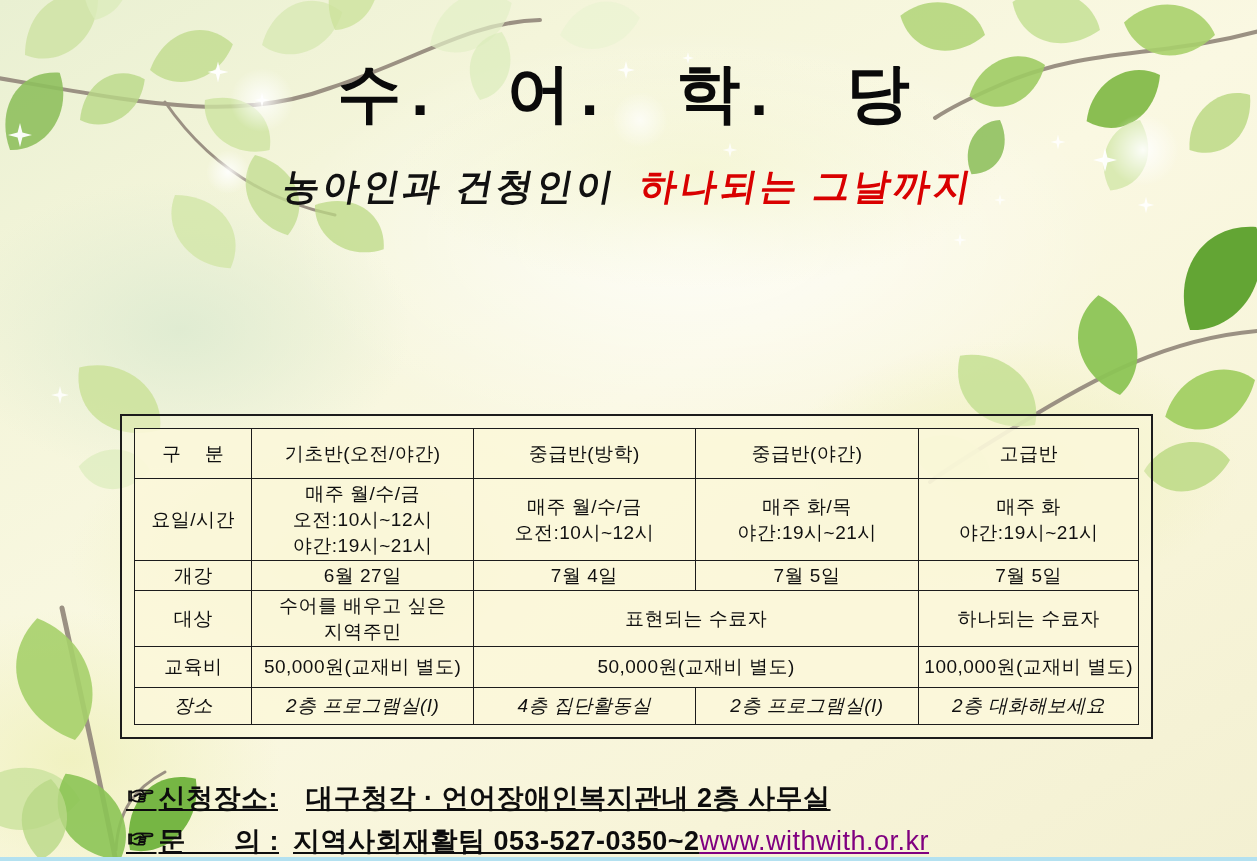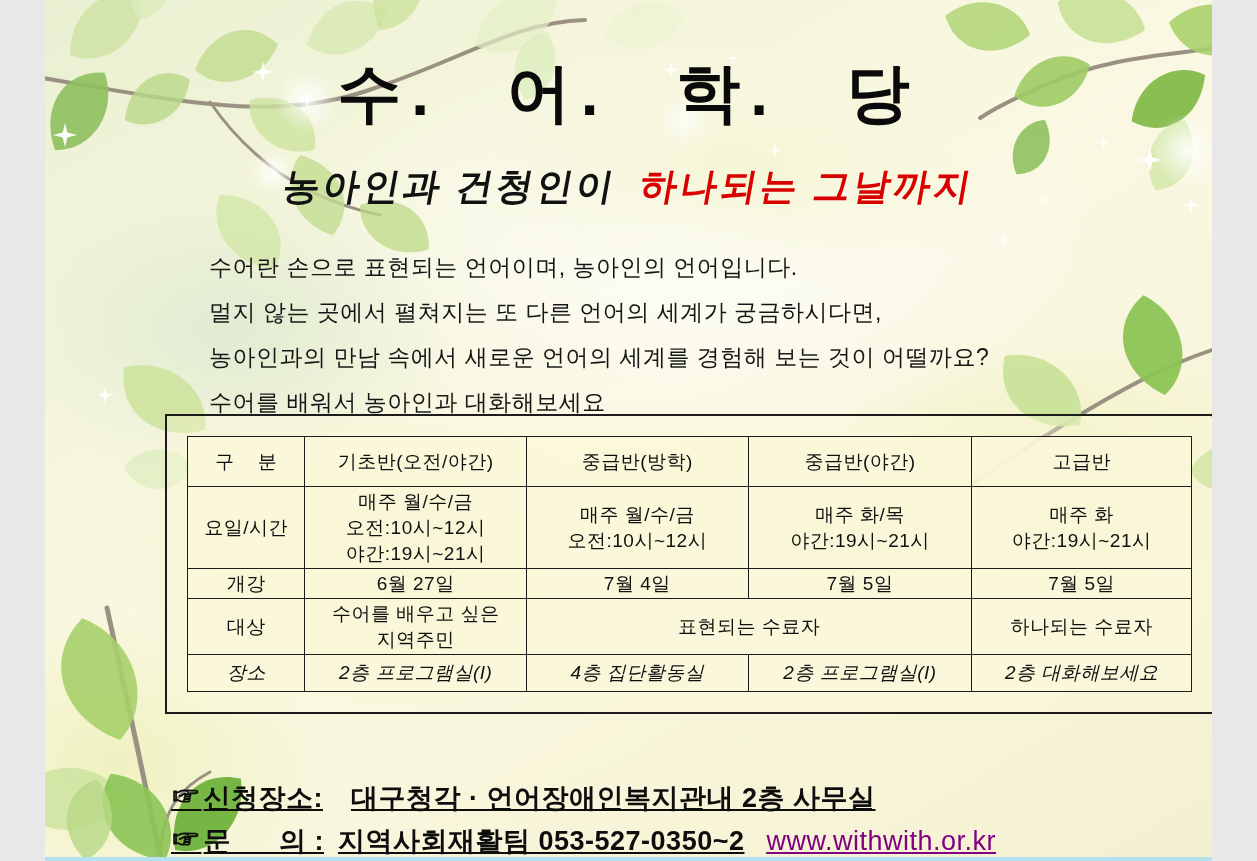--- a/index.html
+++ b/index.html
@@ -1,18 +1,18 @@
 <!DOCTYPE html>
 <html lang="ko"><head>
 <meta charset="utf-8">
 <style>
   html,body{margin:0;padding:0;}
   body{font-family:"Liberation Sans", sans-serif; background:#e8e8e8;}
   .poster{
-    position:relative; width:1167px; height:861px; overflow:hidden; margin:0 auto;
+    position:relative; width:1257px; height:861px; overflow:hidden; margin:0 auto;
     background:
       radial-gradient(ellipse 600px 300px at 55% 28%, rgba(255,255,255,0.75), rgba(255,255,255,0) 70%),
       linear-gradient(150deg, #e9f0d2 0%, #f4f5da 22%, #faf8e2 48%, #f7f4d8 78%, #f3f0d2 100%);
     color:#111;
   }
   .bg-decor{position:absolute; left:0; top:0; z-index:0;}
 
   .title{
     position:absolute; top:50px; left:0; width:100%; text-align:center;
     font-size:64px; font-weight:800; letter-spacing:10px; word-spacing:40px;
@@ -23,42 +23,42 @@
     font-size:37px; font-weight:600; letter-spacing:3px; z-index:2;
   }
   .subtitle .slant{display:inline-block; transform:skewX(-10deg);}
   .sub-red{color:#d90000; margin-left:24px;}
 
   .intro{position:absolute; top:252px; left:164px; z-index:2;}
   .intro p{margin:0 0 14px 0; font-size:23px; letter-spacing:0.5px; color:#161616;}
 
   .table-wrap{
     position:absolute; left:120px; top:414px; width:1005px; z-index:2;
-    border:2px solid #1c1c1c; padding:20px; background:rgba(251,248,220,0.35);
+    border:2px solid #1c1c1c; padding:12px; background:rgba(251,248,220,0.35);
   }
   table.sched{
     width:100%; border-collapse:collapse; table-layout:fixed;
     font-size:19px; color:#101010;
   }
   table.sched td{
     border:1px solid #1c1c1c; text-align:center; vertical-align:middle;
     background:rgba(251,247,217,0.88); padding:1px 2px; letter-spacing:0.5px;
   }
   table.sched .line{line-height:26px;}
   tr.r-head{height:50px;} tr.r-period{height:54px;} tr.r-sched{height:82px;}
   tr.r-start{height:30px;} tr.r-target{height:56px;} tr.r-fee{height:41px;} tr.r-place{height:37px;font-style:italic;}
   .pre{white-space:pre;}
 
   .footer-line{position:absolute; left:126px; z-index:2; font-size:27px; font-weight:700; letter-spacing:0.5px; color:#0d0d0d;text-decoration:underline;}
   .footer-apply{top:777px;}
   .footer-contact{top:820px;}
   .hand{font-size:30px; margin-right:2px;}
   .footer-value{margin-left:28px;}
   .footer-contact .footer-value{margin-left:14px;margin-top:32px;}
-  .site-link{color:#800080; text-decoration:underline; font-weight:400; margin-left:22px;}
+  .site-link{color:#800080; text-decoration:underline; font-weight:400; }
   .bottom-bar{position:absolute; left:0; bottom:0; width:100%; height:4px; background:#b3e1f0; z-index:3;}
 </style>
 </head>
 <body>
 
 <div class="poster">
 
   <svg class="bg-decor" width="1257" height="861" viewBox="0 0 1257 861" aria-hidden="true">
     <defs>
       <path id="leaf" d="M0 0 C 28 -40, 78 -44, 102 -4 C 74 34, 22 34, 0 0 Z"></path>
@@ -162,26 +162,20 @@
   </svg>
 
   <div class="title">수. 어. 학. 당</div>
 
   <div class="subtitle">
     <span class="slant">
       <span class="sub-black">농아인과 건청인이</span><span class="sub-red">하나되는 그날까지</span>
     </span>
   </div>
 
-  <div class="intro">
-    <p>수어란 손으로 표현되는 언어이며, 농아인의 언어입니다.</p>
-    <p>멀지 않는 곳에서 펼쳐지는 또 다른 언어의 세계가 궁금하시다면,</p>
-    <p>농아인과의 만남 속에서 새로운 언어의 세계를 경험해 보는 것이 어떨까요?</p>
-    <p>수어를 배워서 농아인과 대화해보세요</p>
-  </div>
 
   <div class="table-wrap">
     <table class="sched">
       <colgroup>
         <col style="width:117px">
           <col style="width:221px">
           <col style="width:221px">
           <col style="width:223px">
           <col style="width:219px">
       </colgroup>
@@ -222,20 +216,26 @@
       </tr>
       <tr class="r-target">
         <td>대상</td>
         <td>
           <div class="line">수어를 배우고 싶은</div>
           <div class="line">지역주민</div>
         </td>
         <td colspan="2">표현되는 수료자</td>
         <td>하나되는 수료자</td>
       </tr>
+      <tr class="r-fee">
+        <td>교육비</td>
+        <td>50,000원(교재비 별도)</td>
+        <td colspan="2">50,000원(교재비 별도)</td>
+        <td>100,000원(교재비 별도)</td>
+      </tr>
       <tr class="r-place">
         <td>장소</td>
         <td>2층 프로그램실(I)</td>
         <td>4층 집단활동실</td>
         <td>2층 프로그램실(I)</td>
         <td>2층 대화해보세요</td>
       </tr>
     </tbody>
       </table>
   </div>

